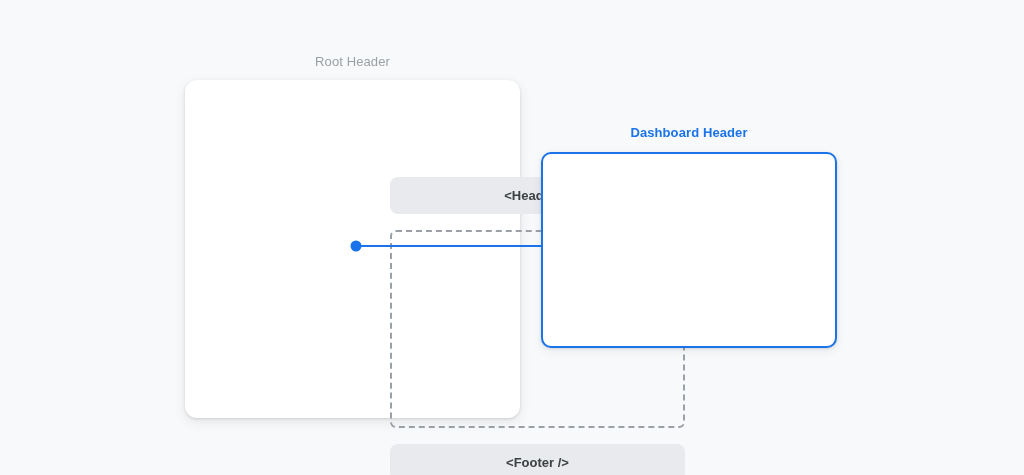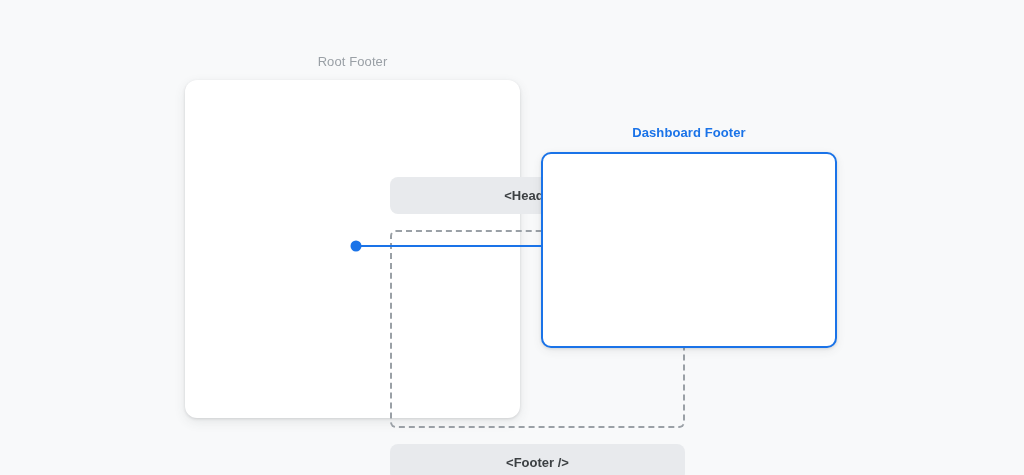--- a/index.html
+++ b/index.html
@@ -122,37 +122,37 @@
     width: 1024px;
     height: 475px;
     pointer-events: none;
   }
 </style>
 </head>
 <body>
 
 <div id="canvas">
 
-  <div class="group-label" id="root-layout-label">Root Footer</div>
+  <div class="group-label" id="root-layout-label">Root Header</div>
 
   <div id="root-card">
 
     <div class="pill" id="header-pill">
       <span>&lt;Header /&gt;</span>
     </div>
 
     <div class="slot" id="root-outlet-slot"></div>
 
     <div class="pill" id="footer-pill">
       <span>&lt;Footer /&gt;</span>
     </div>
 
   </div>
 
-  <div class="group-label" id="dashboard-layout-label">Dashboard Footer</div>
+  <div class="group-label" id="dashboard-layout-label">Dashboard Header</div>
 
   <div id="dashboard-card">
 
     
 
     
 
   </div>
 
   <svg id="connector" viewBox="0 0 1024 475" xmlns="http://www.w3.org/2000/svg">

